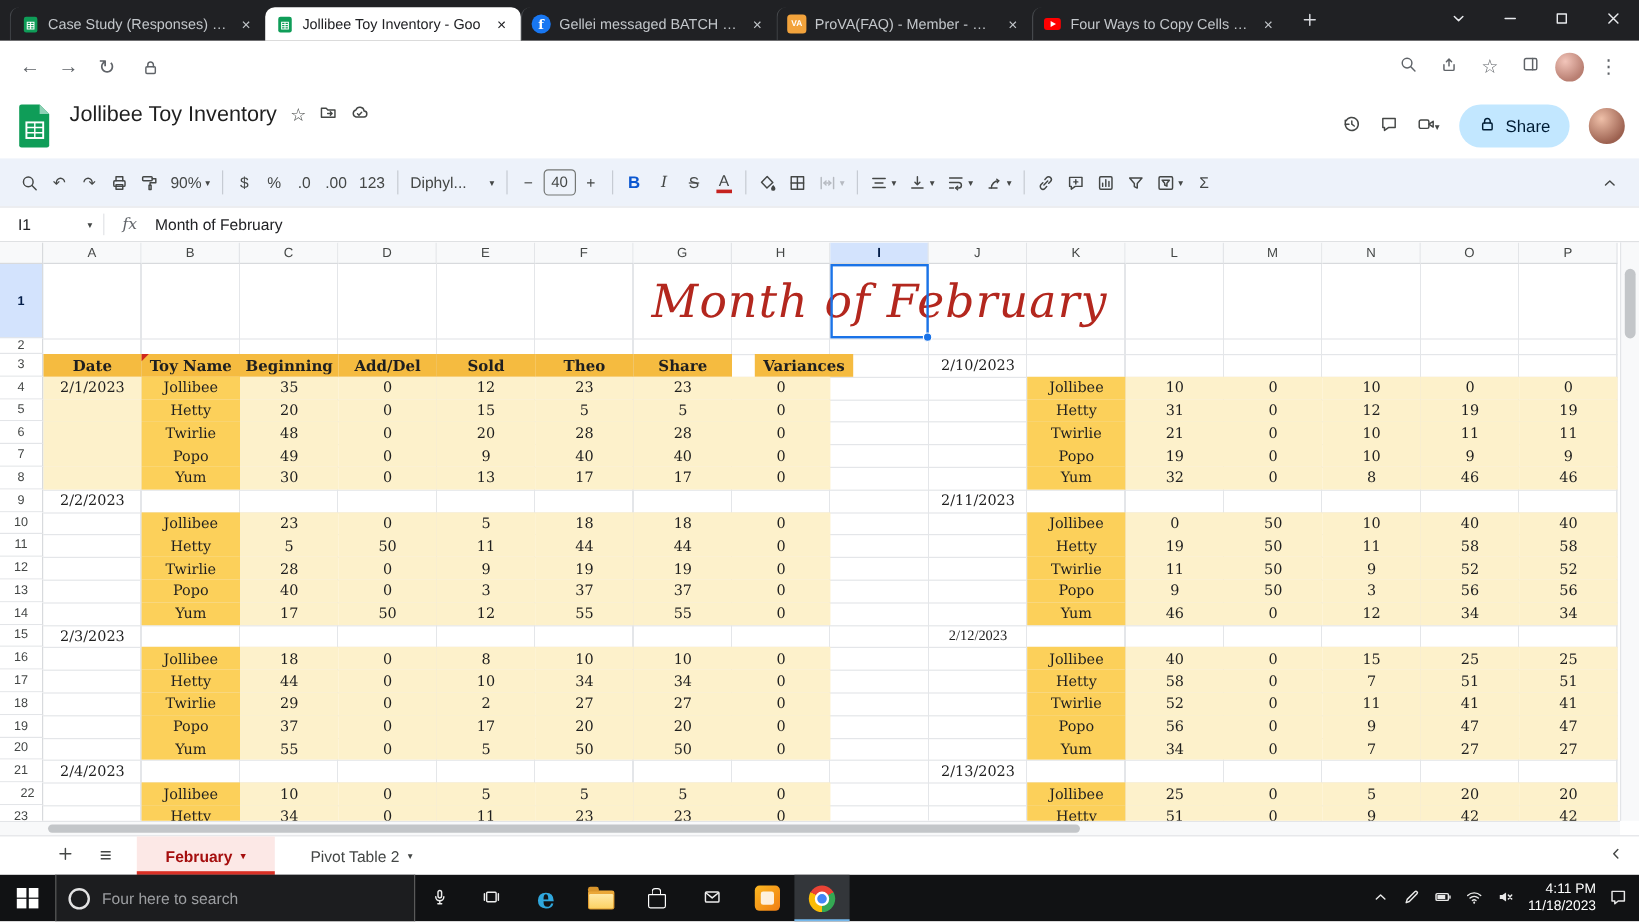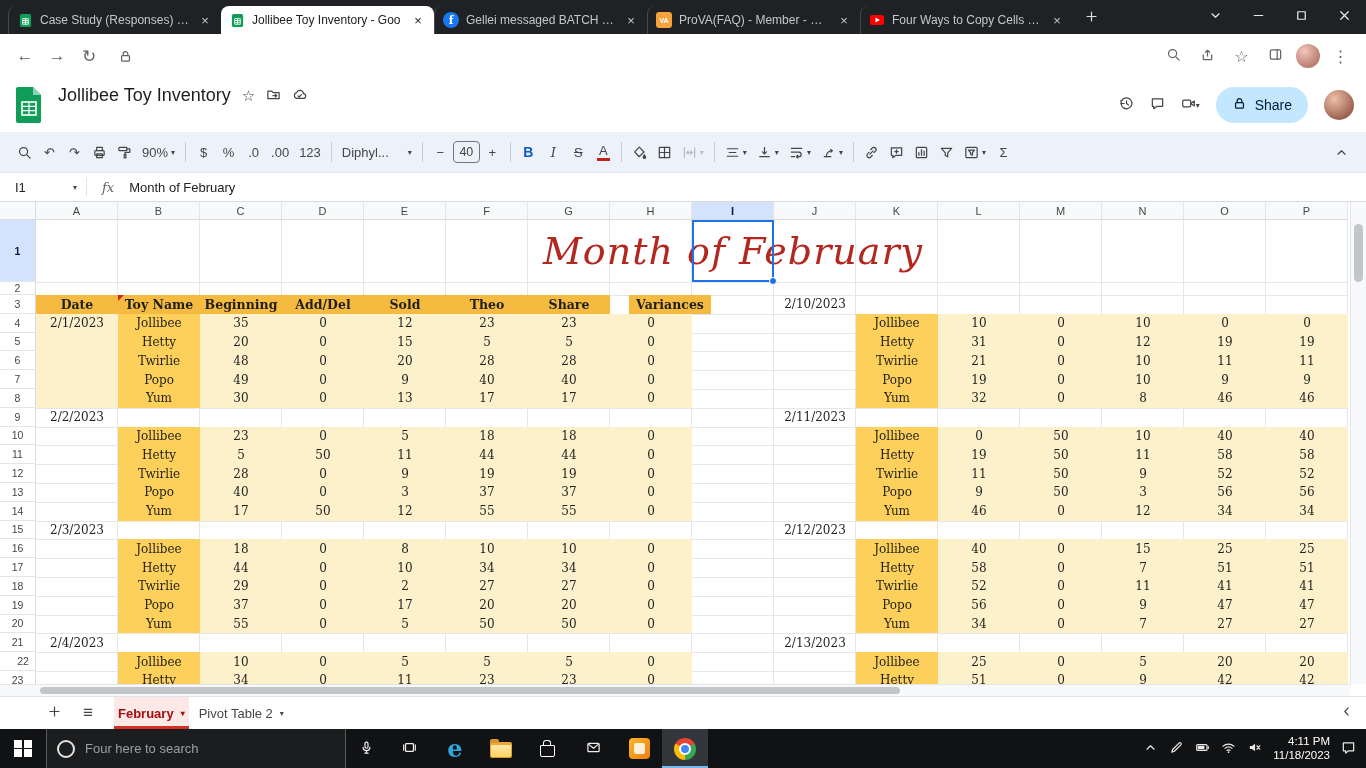--- a/index.html
+++ b/index.html
@@ -87,21 +87,21 @@
   .selhandle{position:absolute;width:8px;height:8px;border-radius:50%;background:#1a73e8;border:1.5px solid #fff;z-index:7}
 
   .vscroll{position:absolute;top:202px;right:0;width:16px;height:482px;background:#f8f9fa;border-left:1px solid #e3e5e8}
   .vthumb{position:absolute;left:3px;top:22px;width:9px;height:58px;background:#c3c6c9;border-radius:5px}
   .hscroll{position:absolute;top:684px;left:0;width:1350px;height:12px;background:#f8f9fa;border-top:1px solid #e3e5e8}
   .hthumb{position:absolute;left:40px;top:2px;width:860px;height:7px;background:#c3c6c9;border-radius:4px}
 
   
   .tabbar{position:absolute;top:696px;left:0;right:0;height:33px;background:#fff;border-top:1px solid #e1e3e6;display:flex;align-items:center;padding-left:40px;gap:6px}
   .tbtn{width:28px;height:28px;display:flex;align-items:center;justify-content:center;color:#444746}
-  .stab{height:32px;display:flex;align-items:center;gap:7px;padding:0 4px;font-size:13px;color:#444746;position:relative;margin-left:6px}
+  .stab{height:32px;display:flex;align-items:center;gap:7px;padding:0 24px;font-size:13px;color:#444746;position:relative;margin-left:6px}
   .stab .scaret{font-size:8px}
   .stab.active{color:#a50e0e;font-weight:700;background:#fce8e6}
   .stab.active::after{content:"";position:absolute;left:0;right:0;bottom:0;height:3px;background:#d93025}
   .tabbar-scroll{margin-left:auto;margin-right:12px;color:#444746;display:flex}
 
   
   .taskbar{position:absolute;top:729px;left:0;right:0;height:39px;background:#111214;display:flex;align-items:stretch;color:#eee}
   .tb-btn{width:46px;display:flex;align-items:center;justify-content:center;flex:none}
   .tb-btn.narrow{width:40px}
   .winlogo{display:grid;grid-template-columns:8px 8px;grid-template-rows:8px 8px;gap:1.5px}
@@ -762,21 +762,21 @@
       <div class="cellv bg-cream" style="left: 1020px; top: 281px; width: 82px; height: 18.8px;">50</div>
       <div class="cellv bg-cream" style="left: 1102px; top: 281px; width: 82px; height: 18.8px;">3</div>
       <div class="cellv bg-cream" style="left: 1184px; top: 281px; width: 82px; height: 18.8px;">56</div>
       <div class="cellv bg-cream" style="left: 1266px; top: 281px; width: 82px; height: 18.8px;">56</div>
       <div class="cellv bg-gold" style="left: 856px; top: 299.8px; width: 82px; height: 18.8px;">Yum</div>
       <div class="cellv bg-cream" style="left: 938px; top: 299.8px; width: 82px; height: 18.8px;">46</div>
       <div class="cellv bg-cream" style="left: 1020px; top: 299.8px; width: 82px; height: 18.8px;">0</div>
       <div class="cellv bg-cream" style="left: 1102px; top: 299.8px; width: 82px; height: 18.8px;">12</div>
       <div class="cellv bg-cream" style="left: 1184px; top: 299.8px; width: 82px; height: 18.8px;">34</div>
       <div class="cellv bg-cream" style="left: 1266px; top: 299.8px; width: 82px; height: 18.8px;">34</div>
-      <div class="cellv" style="left: 774px; top: 318.6px; width: 82px; height: 18.8px;">2/12/2023</div>
+      <div class="cellv" style="left: 774px; top: 318.6px; width: 82px; height: 18.8px; font-family: Liberation Serif, serif;">2/12/2023</div>
       <div class="cellv bg-gold" style="left: 856px; top: 337.4px; width: 82px; height: 18.8px;">Jollibee</div>
       <div class="cellv bg-cream" style="left: 938px; top: 337.4px; width: 82px; height: 18.8px;">40</div>
       <div class="cellv bg-cream" style="left: 1020px; top: 337.4px; width: 82px; height: 18.8px;">0</div>
       <div class="cellv bg-cream" style="left: 1102px; top: 337.4px; width: 82px; height: 18.8px;">15</div>
       <div class="cellv bg-cream" style="left: 1184px; top: 337.4px; width: 82px; height: 18.8px;">25</div>
       <div class="cellv bg-cream" style="left: 1266px; top: 337.4px; width: 82px; height: 18.8px;">25</div>
       <div class="cellv bg-gold" style="left: 856px; top: 356.2px; width: 82px; height: 18.8px;">Hetty</div>
       <div class="cellv bg-cream" style="left: 938px; top: 356.2px; width: 82px; height: 18.8px;">58</div>
       <div class="cellv bg-cream" style="left: 1020px; top: 356.2px; width: 82px; height: 18.8px;">0</div>
       <div class="cellv bg-cream" style="left: 1102px; top: 356.2px; width: 82px; height: 18.8px;">7</div>

